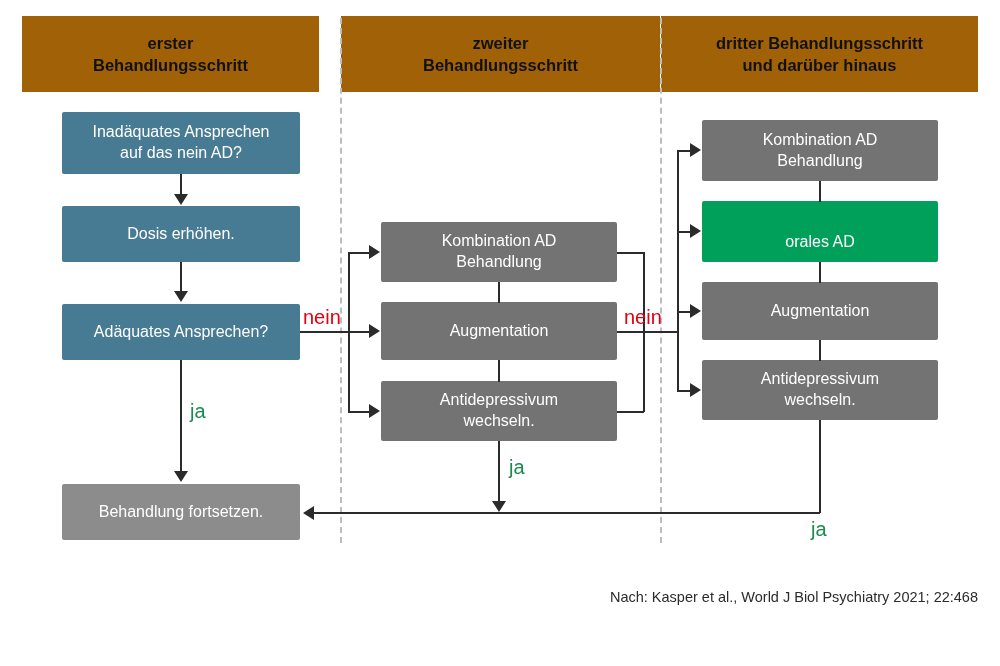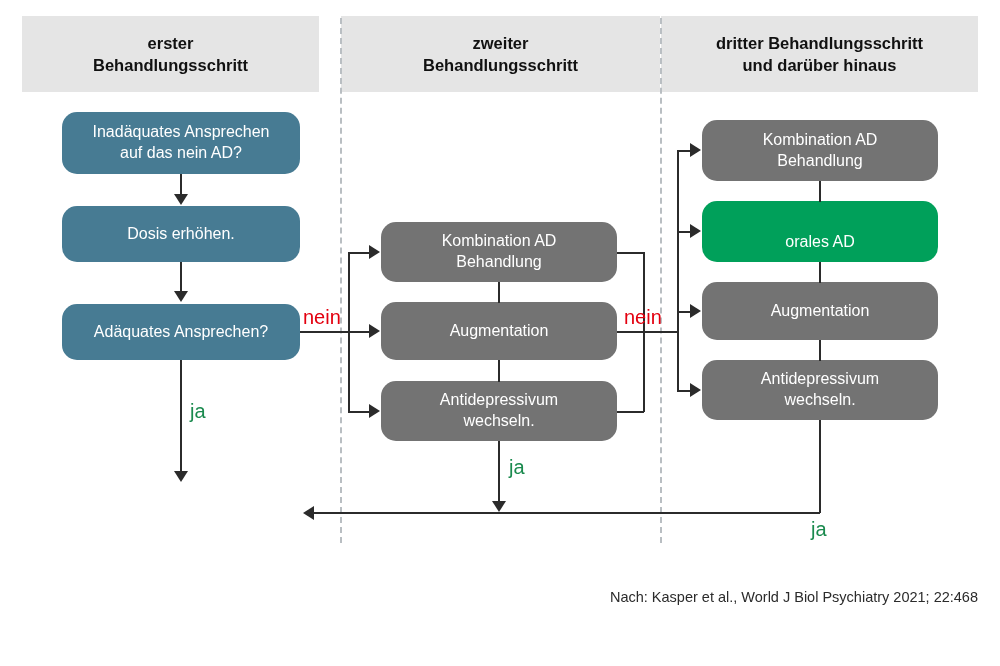--- a/index.html
+++ b/index.html
@@ -7,40 +7,40 @@
     width:1000px;height:666px;
     background:#ffffff;
     font-family:"Liberation Sans", sans-serif;
     overflow:hidden;
   }
   #stage{position:relative;width:1000px;height:666px;}
 
   
   .hdr{
     position:absolute;
-    background:#e5e5e5;
+    background:#a16207;
     display:flex;align-items:center;justify-content:center;
     text-align:center;
     color:#111111;
     font-size:16.5px;
     font-weight:700;
     line-height:1.35;
   }
 
   
   .divider{
     position:absolute;
     width:0;
     border-left:2px dashed #b9bec2;
   }
 
   
   .node{
     position:absolute;
-    border-radius:15px;
+    border-radius:2px;
     display:flex;align-items:center;justify-content:center;
     text-align:center;
     color:#ffffff;
     font-size:16px;
     line-height:1.3;
     box-sizing:border-box;
     padding:2px 8px;
   }
   .node.blue{background:#477b93;}
   .node.red{background:#737373;}
@@ -125,20 +125,23 @@
   </div>
 
   <div class="node blue" style="left:62px;top:206px;width:238px;height:56px;">
     <span>Dosis erhöhen.</span>
   </div>
 
   <div class="node blue" style="left:62px;top:304px;width:238px;height:56px;">
     <span>Adäquates Ansprechen?</span>
   </div>
 
+  <div class="node gray" style="left:62px;top:484px;width:238px;height:56px;">
+    <span>Behandlung fortsetzen.</span>
+  </div>
 
   <div class="node red" style="left:381px;top:222px;width:236px;height:60px;">
     <div>
       <span>Kombination AD</span><br>
       <span>Behandlung</span>
     </div>
   </div>
 
   <div class="node red" style="left:381px;top:302px;width:236px;height:58px;">
     <span>Augmentation</span>

